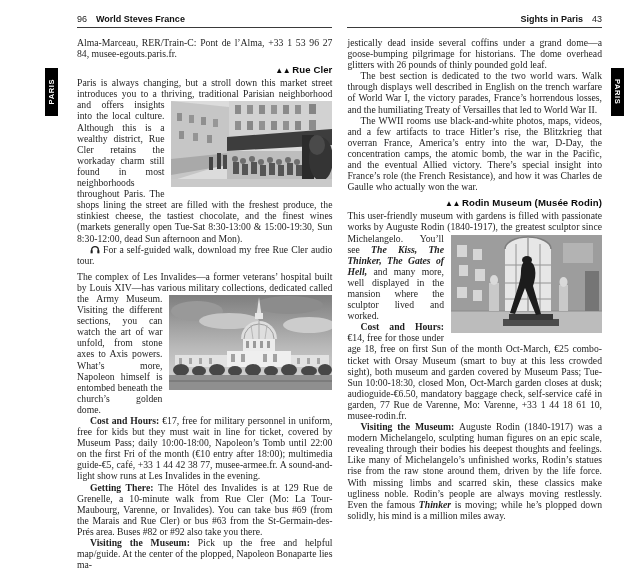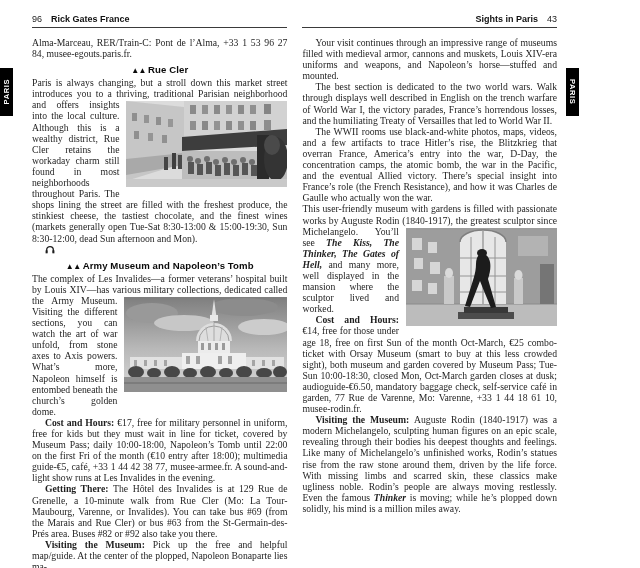--- a/index.html
+++ b/index.html
@@ -1,41 +1,41 @@
 <!DOCTYPE html>
 <html><head>
 <meta charset="utf-8">
 <style>
   html,body { margin:0; padding:0; }
   body {
     width:640px; height:568px; background:#ffffff; position:relative;
     font-family:"Liberation Serif", serif; color:#1e1e1e; overflow:hidden;
   }
-  .spread { display:flex; width:579px; height:568px; position:relative; }
+  .spread { display:flex; width:579px; height:568px; position:relative;margin-left:45px; }
   .page { width:320px; height:568px; box-sizing:border-box; overflow:hidden; }
   .page-left  { padding:14px 2px 0 32px; }
   .page-right { padding:14px 22px 0 13px; }
 
   .pheader {
     font-family:"Liberation Sans", sans-serif; font-weight:700;
     font-size:9px; color:#111; display:flex; align-items:baseline;
   }
   .pheader.right { justify-content:flex-end; }
   .pheader .pnum { font-weight:400; color:#222; }
   .page-left  .pnum { margin-right:9px; }
   .page-right .pnum { margin-left:9px; }
   .rule { border-bottom:1px solid #3a3a3a; margin-top:3px; margin-bottom:9px; }
 
   .col { text-align:justify; font-size:9.7px; line-height:11.1px; }
   .col p { margin:0; }
   .col p.ind { text-indent:13px; }
   .head {
     font-family:"Liberation Sans", sans-serif; font-weight:700;
     font-size:9.6px; line-height:11px; margin:5px 0 1px 0; color:#0a0a0a;
-    text-align:center; letter-spacing:0.1px;
+    text-align:right; letter-spacing:0.1px;
   }
   .head .hl { display:block; }
   .tri { font-size:8px; letter-spacing:-0.5px; margin-right:2px; }
   b.lead { font-weight:700; }
   i { font-style:italic;font-weight:bold; }
 
   .photo { float:right; background:#d8d8d8; }
   .photo.rue    { width:161px; height:86px; margin:2px 0 3px 7px; }
   .photo.inval  { width:163px; height:95px; margin:2px 0 3px 7px; }
   .photo.rodin  { width:151px; height:98px; margin:2px 0 3px 7px; }
@@ -61,21 +61,21 @@
   <div class="tab tab-left">
     <span>PARIS</span>
   </div>
   <div class="tab tab-right">
     <span>PARIS</span>
   </div>
 
   <div class="page page-left">
     <div class="pheader">
       <span class="pnum">96</span>
-      <span class="ptitle">Rick Gates France</span>
+      <span class="ptitle">World Steves France</span>
     </div>
     <div class="rule"></div>
 
     <div class="col">
       <p><span>Alma-Marceau, RER/Train-C: Pont de l’Alma, +33 1 53 96 27 84, musee-egouts.paris.fr.</span></p>
 
       <h3 class="head"><span class="tri">▲▲</span><span>Rue Cler</span></h3>
 
       <p>
         <span>Paris is always changing, but a stroll down this market street introduces you to a thriving, traditional Parisian neighborhood and </span><svg class="photo rue" viewBox="0 0 161 86" xmlns="http://www.w3.org/2000/svg">
@@ -134,25 +134,24 @@
             <rect x="52" y="54" width="4" height="14" fill="#4a4a4a"></rect>
             <rect x="38" y="56" width="4" height="13" fill="#454545"></rect>
           </svg><span>offers insights into the local culture. Although this is a wealthy district, Rue Cler retains the workaday charm still found in most neighborhoods throughout Paris. The shops lining the street are filled with the freshest produce, the stinkiest cheese, the tastiest chocolate, and the finest wines (markets generally open Tue-Sat 8:30-13:00 &amp; 15:00-19:30, Sun 8:30-12:00, dead Sun afternoon and Mon).</span>
       </p>
 
       <p class="ind">
         <svg class="hp" width="10" height="9" viewBox="0 0 12 10" xmlns="http://www.w3.org/2000/svg">
             <path d="M2,9 V5.5 a4,4 0 0 1 8,0 V9" fill="none" stroke="#1e1e1e" stroke-width="1.6"></path>
             <rect x="0.7" y="6" width="2.4" height="3.6" fill="#1e1e1e"></rect>
             <rect x="8.9" y="6" width="2.4" height="3.6" fill="#1e1e1e"></rect>
-          </svg>
+          </svg><span>For a self-guided walk, download my free Rue Cler audio tour.</span>
       </p>
 
       <h3 class="head">
-        <span class="hl"><span class="tri">▲▲</span><span>Army Museum and Napoleon’s Tomb</span></span>
       </h3>
 
       <p>
         <span>The complex of Les Invalides—a former veterans’ hospital built by Louis XIV—has various military collections, dedicated called the </span><svg class="photo inval" viewBox="0 0 163 95" xmlns="http://www.w3.org/2000/svg">
             <defs>
               <linearGradient id="sky" x1="0" y1="0" x2="0" y2="1">
                 <stop offset="0" stop-color="#7e7e7e"></stop>
                 <stop offset="0.55" stop-color="#b9b9b9"></stop>
                 <stop offset="1" stop-color="#d9d9d9"></stop>
               </linearGradient>
@@ -213,24 +212,25 @@
   </div>
 
   <div class="page page-right">
     <div class="pheader right">
       <span class="ptitle">Sights in Paris</span>
       <span class="pnum">43</span>
     </div>
     <div class="rule"></div>
 
     <div class="col">
-      <p class="ind"><span>Your visit continues through an impressive range of museums filled with medieval armor, cannons and muskets, Louis XIV-era uniforms and weapons, and Napoleon’s horse—stuffed and mounted.</span></p>
+      <p><span>jestically dead inside several coffins under a grand dome—a goose-bumping pilgrimage for historians. The dome overhead glitters with 26 pounds of thinly pounded gold leaf.</span></p>
       <p class="ind"><span>The best section is dedicated to the two world wars. Walk through displays well described in English on the trench warfare of World War I, the victory parades, France’s horrendous losses, and the humiliating Treaty of Versailles that led to World War II.</span></p>
       <p class="ind"><span>The WWII rooms use black-and-white photos, maps, videos, and a few artifacts to trace Hitler’s rise, the Blitzkrieg that overran France, America’s entry into the war, D-Day, the concentration camps, the atomic bomb, the war in the Pacific, and the eventual Allied victory. There’s special insight into France’s role (the French Resistance), and how it was Charles de Gaulle who actually won the war.</span></p>
 
+      <h3 class="head"><span class="tri">▲▲</span><span>Rodin Museum (Musée Rodin)</span></h3>
 
       <p>
         <span>This user-friendly museum with gardens is filled with passionate works by Auguste Rodin (1840-1917), the greatest sculptor since </span><svg class="photo rodin" viewBox="0 0 151 98" xmlns="http://www.w3.org/2000/svg">
             <rect width="151" height="98" fill="#9d9d9d"></rect>
             <rect x="0" y="76" width="151" height="22" fill="#bcbcbc"></rect>
             <path d="M0,76 h151" stroke="#8a8a8a" stroke-width="1"></path>
             <rect x="54" y="14" width="46" height="62" fill="#e7e7e7"></rect>
             <path d="M54,14 a23,12 0 0 1 46,0 Z" fill="#e7e7e7"></path>
             <path d="M54,14 a23,12 0 0 1 46,0" fill="none" stroke="#7f7f7f" stroke-width="1.5"></path>
             <line x1="77" y1="3" x2="77" y2="76" stroke="#8d8d8d" stroke-width="1.2"></line>

